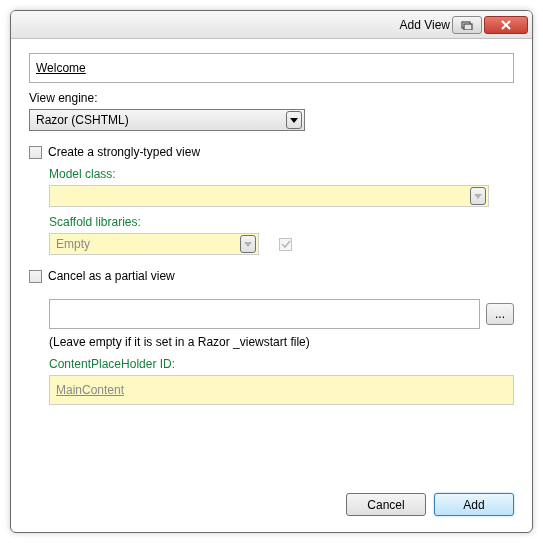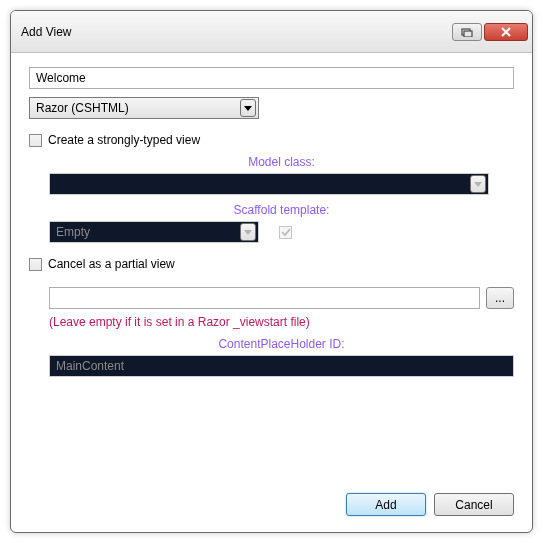--- a/index.html
+++ b/index.html
@@ -6,25 +6,26 @@
   body { margin: 0; background: #fff; width: 543px; height: 543px; padding: 10px; }
   .window {
     width: 523px; height: 523px;
     border: 1px solid #6a6a6a; border-radius: 6px;
     background: #fff;
     display: flex; flex-direction: column;
     box-shadow: 0 0 6px rgba(0,0,0,0.2);
     overflow: hidden;
   }
   .titlebar {
-    height: 42px;
+    height: 28px;
     background: linear-gradient(to bottom, #f8f8f8, #e4e4e4);
     border-bottom: 1px solid #c0c0c0;
     display: flex; align-items: center;
     padding: 0 4px 0 10px;
+    text-align: right;
   }
   .titlebar .title { flex: 1; color: #000; }
   .winbtn {
     width: 30px; height: 18px;
     border: 1px solid #8a8a8a; border-radius: 3px;
     margin-left: 2px;
     display: flex; align-items: center; justify-content: center;
     background: linear-gradient(to bottom,#f4f4f4,#d8d8d8);
   }
   .winbtn.close {
@@ -32,40 +33,40 @@
     background: linear-gradient(to bottom,#e67a6e,#c94034);
     border-color: #963028;
   }
   .winbtn svg { display:block; }
   .content {
     flex: 1;
     padding: 14px 18px 12px 18px;
     display: flex; flex-direction: column;
   }
   .label { color: #000; margin-bottom: 4px; }
-  .label.disabled { color: #8b5cf6; text-align: center; }
+  .label.disabled { color: #15803d; }
   .textinput {
-    width: 100%; height: 22px;
+    width: 100%; height: 30px;
     border: 1px solid #abadb3; background: #fff;
-    padding: 2px 6px; color: #000;
-  }
-  .textinput.disabled { background: #0f172a; color: #8a8a8a; border-color: #cfcfcf; }
+    padding: 2px 6px; color: #000; text-decoration: underline;
+  }
+  .textinput.disabled { background: #fef9c3; color: #8a8a8a; border-color: #cfcfcf; }
   .combo {
     height: 22px; border: 1px solid #7a7a7a;
     background: linear-gradient(to bottom,#f5f5f5,#e2e2e2);
     display: flex; align-items: center;
     padding: 0 2px 0 6px;
   }
   .combo .val { flex:1; }
   .combo .btn {
     width: 16px; height: 18px;
     display:flex;align-items:center;justify-content:center;
   }
   .combo.disabled {
-    background: #0f172a; color:#8a8a8a; border-color:#cfcfcf;
+    background: #fef9c3; color:#8a8a8a; border-color:#cfcfcf;
   }
   .combo.disabled .btn svg path { fill:#b3b3b3; }
   .row { display:flex; align-items:center; }
   .checkbox {
     width: 13px; height: 13px; border:1px solid #8a8a8a;
     background: linear-gradient(to bottom,#f5f5f5,#e8e8e8);
     margin-right: 6px;
     display:flex;align-items:center;justify-content:center;
   }
   .checkbox.disabled { border-color:#c5c5c5; background:#f5f5f5; }
@@ -74,21 +75,21 @@
   .indent2 { margin-left: 20px; }
   .gap8 { height: 8px; }
   .gap14 { height: 14px; }
   .layoutrow { display:flex; align-items:center; gap:6px; }
   .browsebtn {
     width: 28px; height: 22px;
     border:1px solid #8a8a8a; border-radius:3px;
     background: linear-gradient(to bottom,#f7f7f7,#e0e0e0);
     display:flex;align-items:center;justify-content:center;
   }
-  .hint { color:#be185d; font-size:12px; margin-top:6px; }
+  .hint { color:#000000; font-size:12px; margin-top:6px; }
   .footer {
     display:flex; justify-content:flex-end; gap:8px;
     padding: 10px 0 4px 0;
   }
   .btn {
     width: 80px; height: 23px;
     border:1px solid #707070; border-radius:3px;
     background: linear-gradient(to bottom,#f5f5f5,#e0e0e0);
     display:flex;align-items:center;justify-content:center;
   }
@@ -116,21 +117,22 @@
           <path d="M2 1 L10 9 M10 1 L2 9" stroke="#fff" stroke-width="2"></path>
         </svg>
     </div>
   </div>
 
   <div class="content">
 
     <input class="textinput" value="Welcome" style="">
     <div class="gap8"></div>
 
-    <div class="combo" style="width:230px">
+    <div class="label">View engine:</div>
+    <div class="combo" style="width:276px">
       <div class="val">Razor (CSHTML)</div>
       <div class="btn">
           <svg width="8" height="5">
             <path d="M0 0 L8 0 L4 5 Z" fill="#000"></path>
           </svg>
         </div>
     </div>
 
     <div class="gap14"></div>
 
@@ -144,21 +146,21 @@
       <div class="label disabled">Model class:</div>
       <div class="combo disabled" style="width:440px">
         <div class="val"></div>
         <div class="btn">
             <svg width="8" height="5">
               <path d="M0 0 L8 0 L4 5 Z" fill="#b3b3b3"></path>
             </svg>
           </div>
       </div>
       <div class="gap8"></div>
-      <div class="label disabled">Scaffold template:</div>
+      <div class="label disabled">Scaffold libraries:</div>
       <div class="row" style="gap:20px">
         <div class="combo disabled" style="width:210px">
           <div class="val">Empty</div>
           <div class="btn">
               <svg width="8" height="5">
                 <path d="M0 0 L8 0 L4 5 Z" fill="#b3b3b3"></path>
               </svg>
             </div>
         </div>
         <div class="row">
@@ -191,22 +193,22 @@
       </div>
       <div class="hint">(Leave empty if it is set in a Razor _viewstart file)</div>
       <div class="gap8"></div>
       <div class="label disabled">ContentPlaceHolder ID:</div>
       <input class="textinput disabled" readonly="" value="MainContent" style="">
     </div>
 
     <div style="flex:1"></div>
 
     <div class="footer">
+      <div class="btn">
+        <span>Cancel</span>
+      </div>
       <div class="btn primary">
         <span>Add</span>
       </div>
-      <div class="btn">
-        <span>Cancel</span>
-      </div>
     </div>
 
   </div>
 </div>
 
 </body></html>

